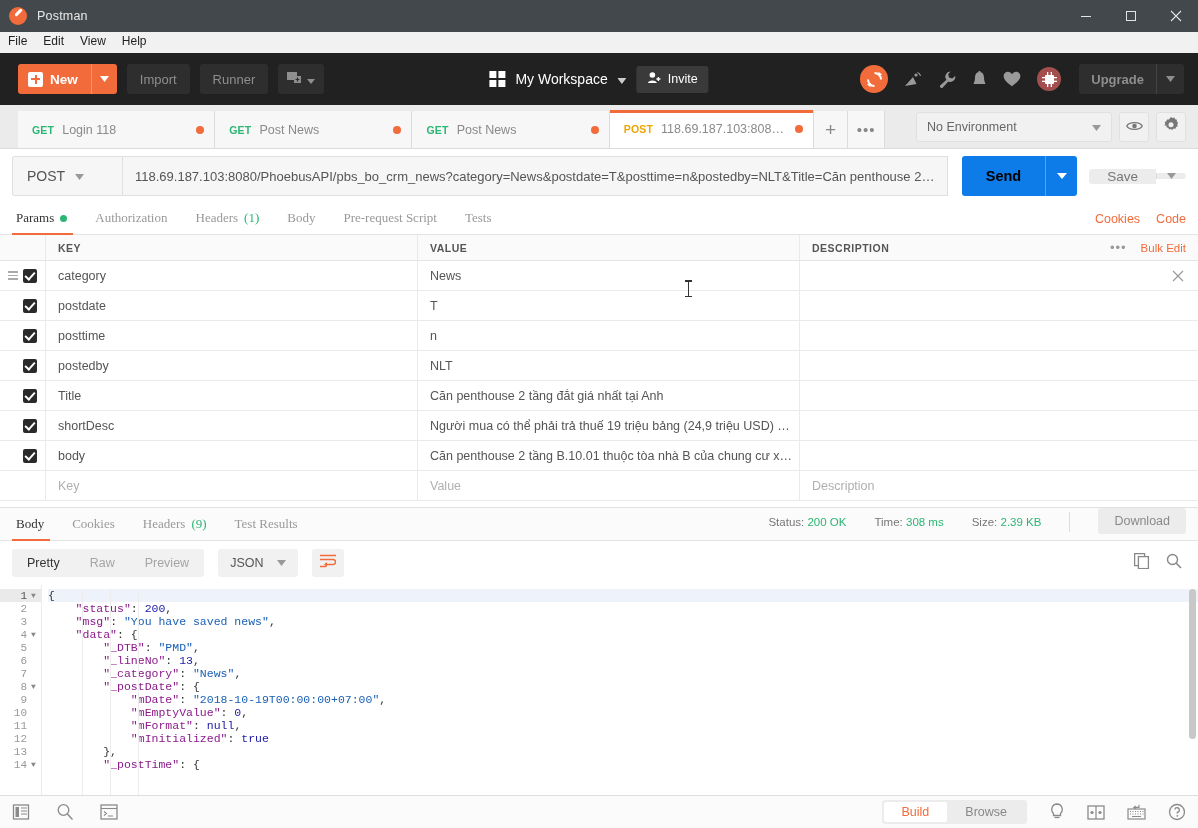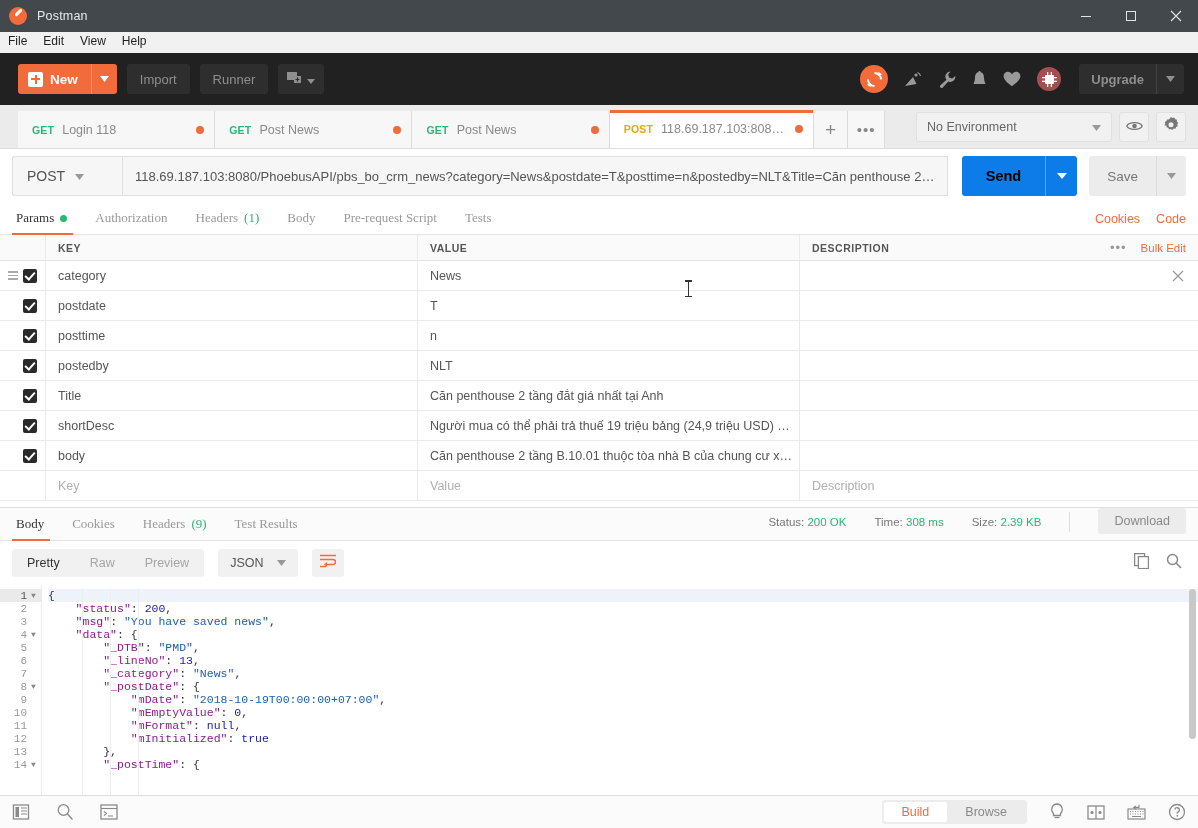--- a/index.html
+++ b/index.html
@@ -160,21 +160,21 @@
   .urlbox span { overflow: hidden; text-overflow: ellipsis; white-space: nowrap; display: block; width: 100%; }
   .sendgrp { display: flex; margin-left: 14px; height: 40px; }
   .sendbtn {
     background: #0d7ce8; color: #000000; font-size: 14.5px; font-weight: bold;
     display: flex; align-items: center; padding: 0 24px; border-radius: 3px 0 0 3px;
   }
   .sendcaret {
     background: #0d7ce8; width: 32px; display: flex; align-items: center; justify-content: center;
     color: #fff; border-left: 1px solid rgba(255,255,255,.3); border-radius: 0 3px 3px 0;
   }
-  .savegrp { display: flex; height: 40px; margin-left: 12px; }
+  .savegrp { display: flex; height: 40px; margin-left: 12px; align-items: center; }
   .savebtn {
     background: #ececec; color: #777; font-size: 13.5px; display: flex; align-items: center;
     padding: 0 18px; border-radius: 3px 0 0 3px;
   }
   .savecaret {
     background: #ececec; width: 30px; display: flex; align-items: center; justify-content: center;
     color: #999; border-left: 1px solid #dcdcdc; border-radius: 0 3px 3px 0;
   }
 
   
@@ -367,20 +367,44 @@
         <path d="M10.5 6.5 v4 M8.5 8.5 h4" stroke="#2e2e2e" stroke-width="1.2"></path>
       </svg>
     </span>
     <span>
       <svg width="8" height="5" viewBox="0 0 8 5">
           <path d="M0 0 L8 0 L4 5 Z" fill="#8e8e8e"></path>
         </svg>
     </span>
   </div>
 
+  <div class="ws">
+    <span class="grid">
+        <i></i>
+        <i></i>
+        <i></i>
+        <i></i>
+      </span>
+    <span class="wstext">My Workspace</span>
+    <span>
+      <svg width="9" height="6" viewBox="0 0 9 6">
+          <path d="M0 0 L9 0 L4.5 6 Z" fill="#ccc"></path>
+        </svg>
+    </span>
+    <div class="invite">
+      <span>
+        <svg width="14" height="13" viewBox="0 0 14 13">
+          <circle cx="5" cy="4" r="2.8" fill="#fff"></circle>
+          <path d="M0.6 12 C0.6 8.6 9.4 8.6 9.4 12 Z" fill="#fff"></path>
+          <path d="M11 6 v4 M9 8 h4" stroke="#fff" stroke-width="1.4"></path>
+        </svg>
+      </span>
+      <span>Invite</span>
+    </div>
+  </div>
 
   <div class="tb-right">
     <span class="sync">
       <svg width="17" height="17" viewBox="0 0 17 17">
         <path d="M8.5 2 A6.5 6.5 0 0 1 15 8.5" stroke="#fff" stroke-width="2" fill="none"></path>
         <path d="M2 8.5 A6.5 6.5 0 0 0 8.5 15" stroke="#fff" stroke-width="2" fill="none"></path>
         <path d="M12.5 0.8 L16 3.6 L12.4 5.3 Z" fill="#fff"></path>
         <path d="M4.6 16.2 L1 13.4 L4.7 11.7 Z" fill="#fff"></path>
       </svg>
     </span>

